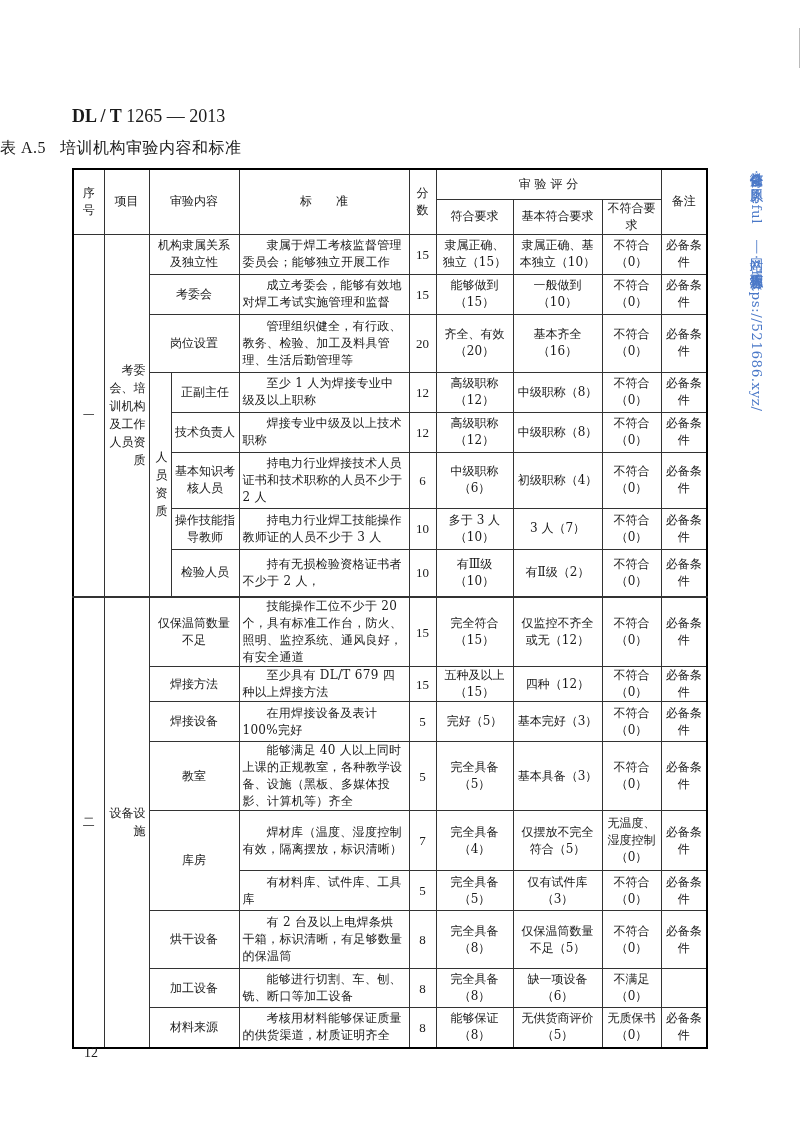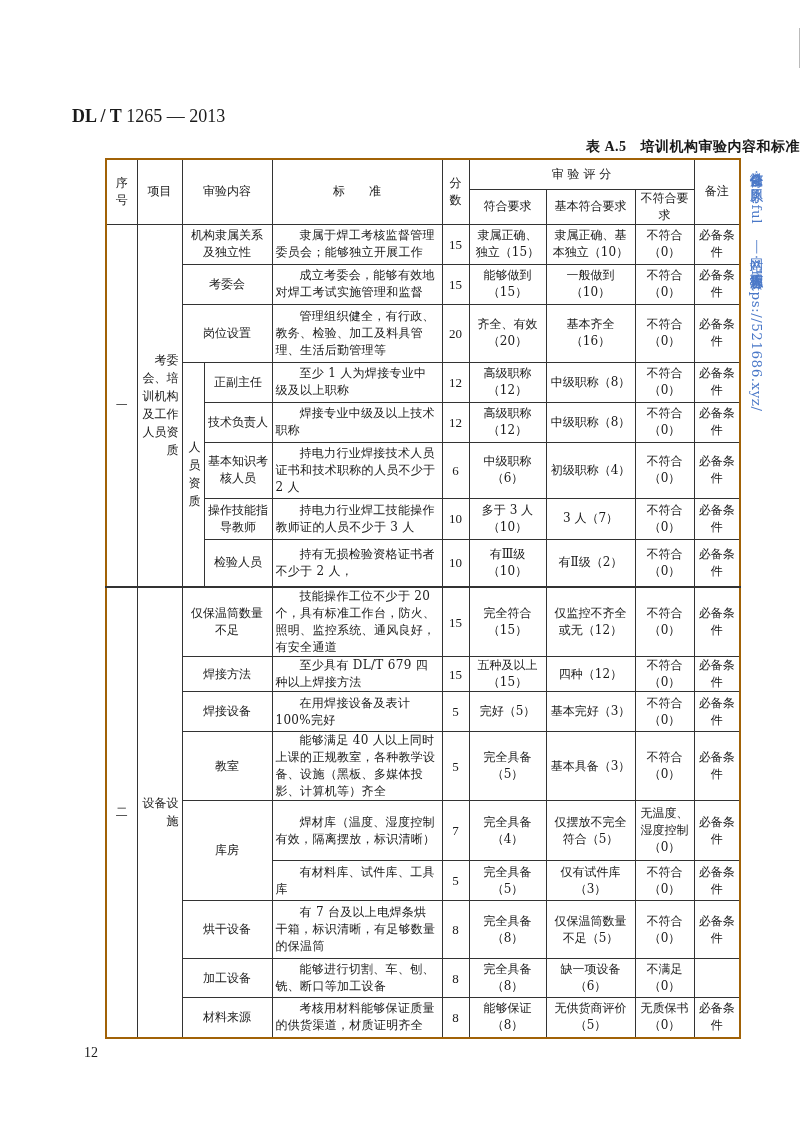--- a/index.html
+++ b/index.html
@@ -1,23 +1,23 @@
 <!DOCTYPE html>
 <html><head>
 <meta charset="utf-8">
 <style>
   html,body{margin:0;padding:0;background:#fff;}
   body{width:800px;height:1130px;position:relative;overflow:hidden;
        font-family:"DejaVu Serif","Liberation Serif",serif;color:#1a1a1a;}
   .std-code{position:absolute;left:72px;top:106px;font-family:"Liberation Serif",serif;font-size:18px;}
   .std-code b{font-weight:bold;}
-  .caption{position:absolute;left:0;width:800px;top:138px;text-align:right;font-size:14px;font-weight:bold;letter-spacing:0.5px;}
+  .caption{position:absolute;left:0;width:800px;top:138px;text-align:left;font-size:16px;font-weight:normal;letter-spacing:0.5px;}
   .caption .num{font-family:"Liberation Serif",serif;margin-right:14px;}
-  table{position:absolute;left:72px;top:158px;border-collapse:collapse;table-layout:fixed;width:634px;
-        border:2px solid #a16207;font-size:12px;line-height:17px;margin-left:33px;}
+  table{position:absolute;left:72px;top:168px;border-collapse:collapse;table-layout:fixed;width:634px;
+        border:2px solid #000000;font-size:12px;line-height:17px;}
   td,th{border:1px solid #333;padding:0 3px;text-align:center;vertical-align:middle;font-weight:normal;overflow:hidden;}
   td.std{text-align:left;text-indent:2em;padding:0 3px 0 3px;letter-spacing:0.3px;}
   td.n{font-family:"Liberation Serif",serif;font-size:13px;}
   tr.sec-break td{border-top:2px solid #333;}
   .vcol{line-height:18px;text-align:right;}
   .page-num{position:absolute;left:84px;top:1045px;font-family:"Liberation Serif",serif;font-size:14px;}
   .watermark{position:absolute;left:748px;top:162px;writing-mode:vertical-rl;color:#4a78c8;font-size:13.5px;
              letter-spacing:0.5px;font-family:"DejaVu Serif",serif;}
   .edge-line{position:absolute;left:799px;top:28px;width:1px;height:40px;background:#bbb;}
 </style>
@@ -185,21 +185,21 @@
   <tr style="height:40px">
     <td class="std">有材料库、试件库、工具库</td>
     <td class="n">5</td>
     <td>完全具备（5）</td>
     <td>仅有试件库（3）</td>
     <td>不符合（0）</td>
     <td>必备条件</td>
   </tr>
   <tr style="height:58px">
     <td colspan="2">烘干设备</td>
-    <td class="std">有 7 台及以上电焊条烘干箱，标识清晰，有足够数量的保温筒</td>
+    <td class="std">有 2 台及以上电焊条烘干箱，标识清晰，有足够数量的保温筒</td>
     <td class="n">8</td>
     <td>完全具备（8）</td>
     <td>仅保温筒数量不足（5）</td>
     <td>不符合（0）</td>
     <td>必备条件</td>
   </tr>
   <tr style="height:39px">
     <td colspan="2">加工设备</td>
     <td class="std">能够进行切割、车、刨、铣、断口等加工设备</td>
     <td class="n">8</td>

